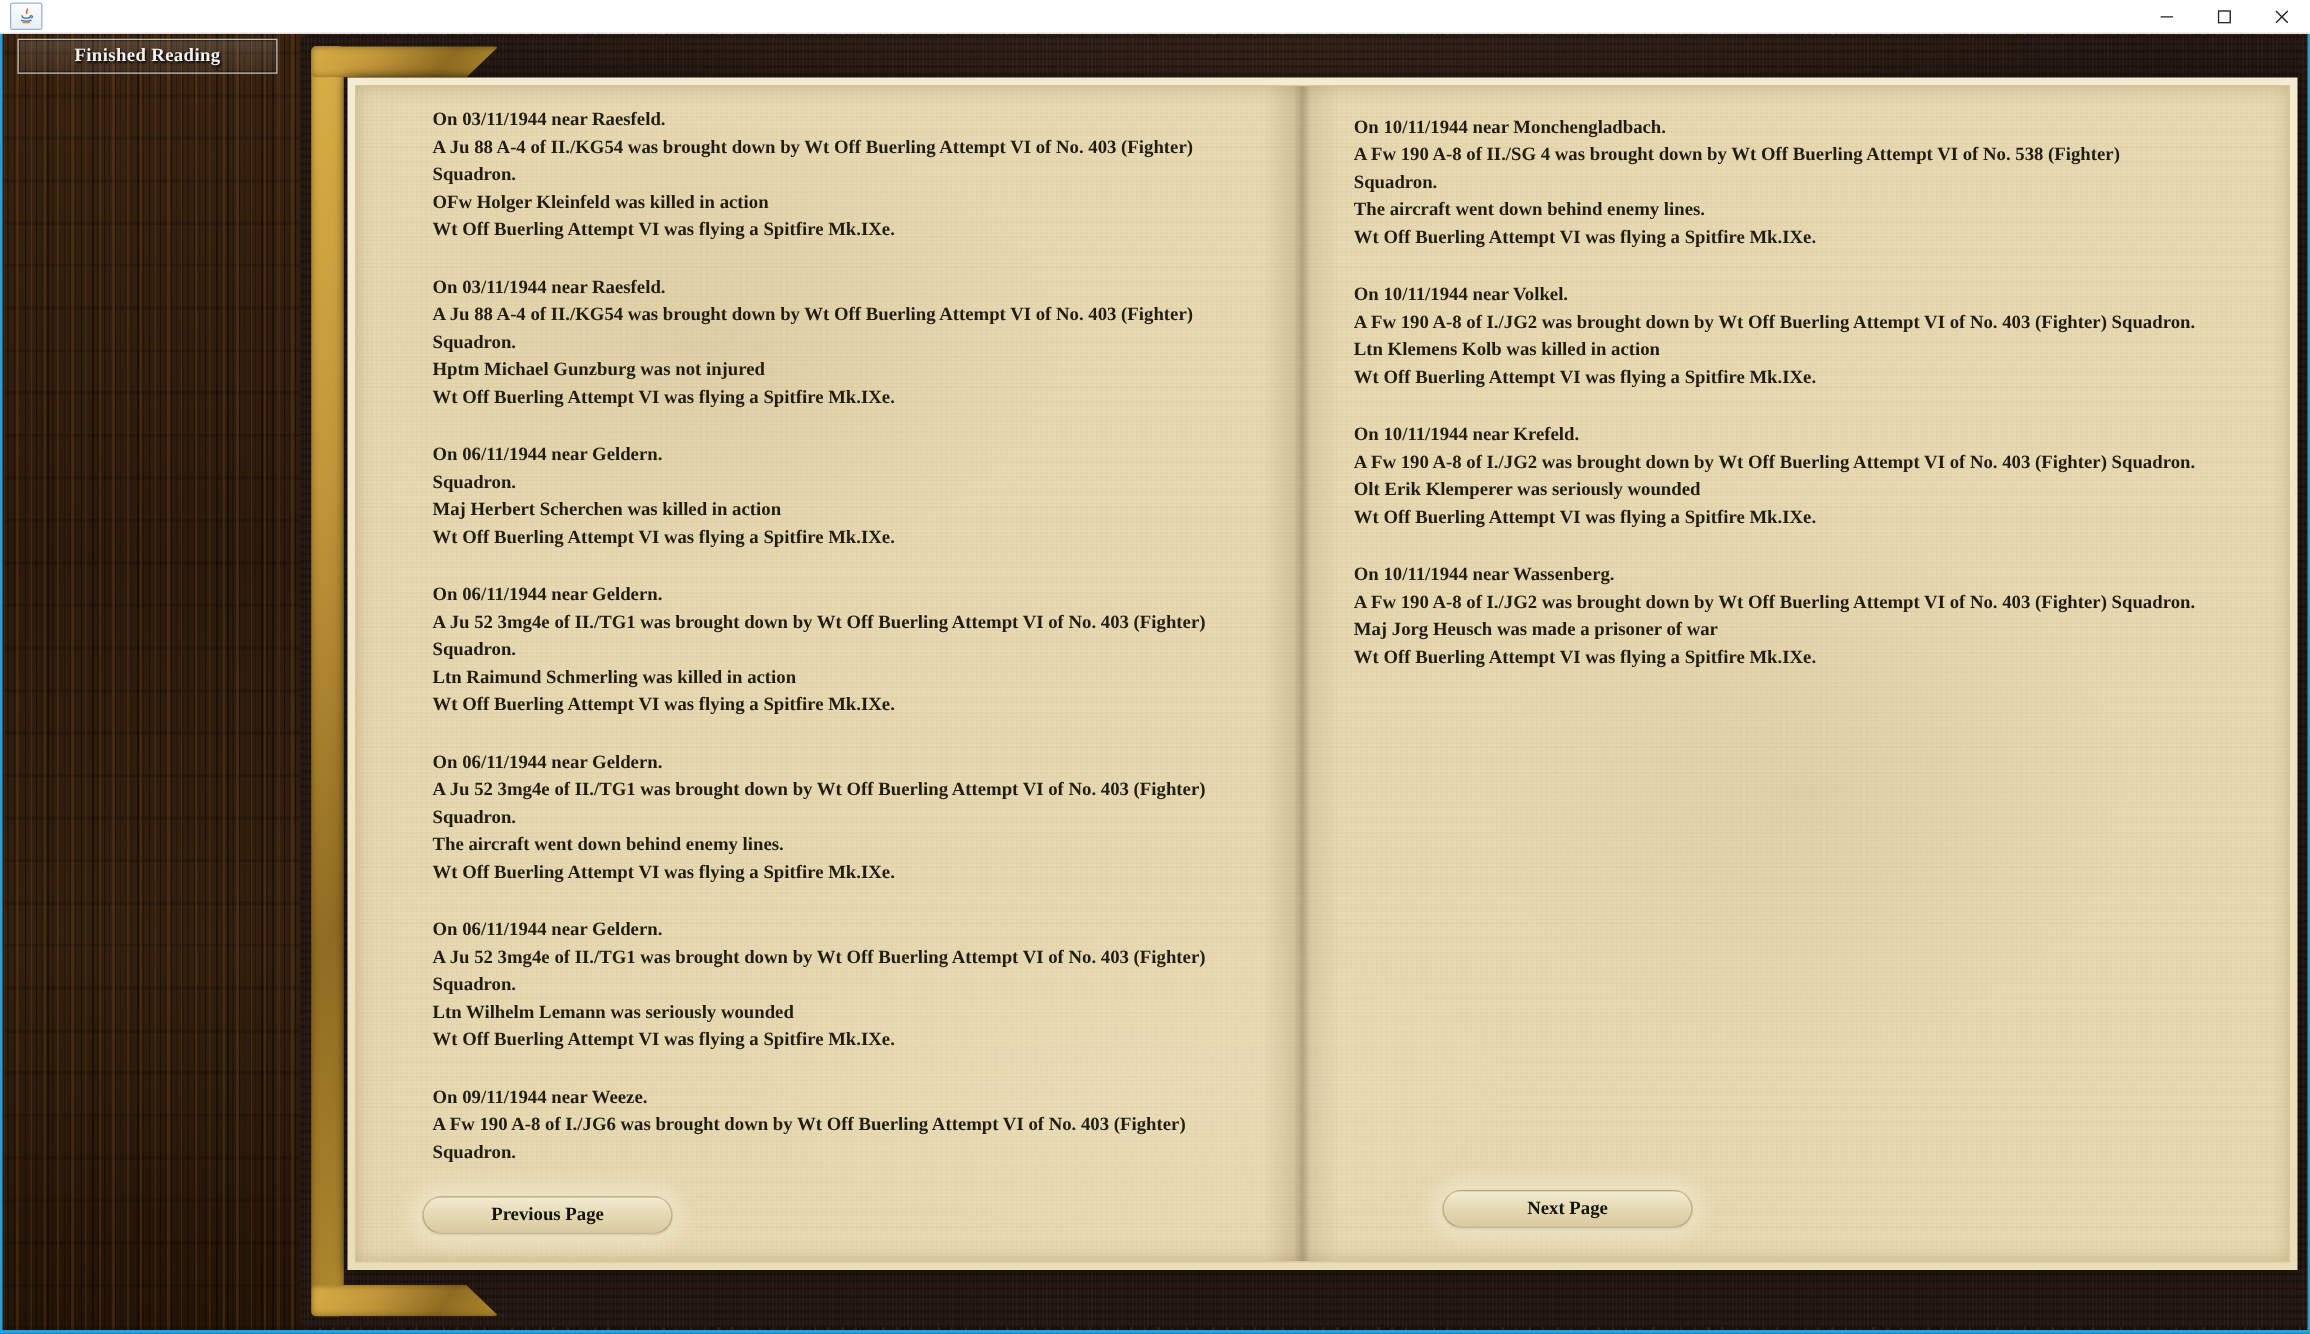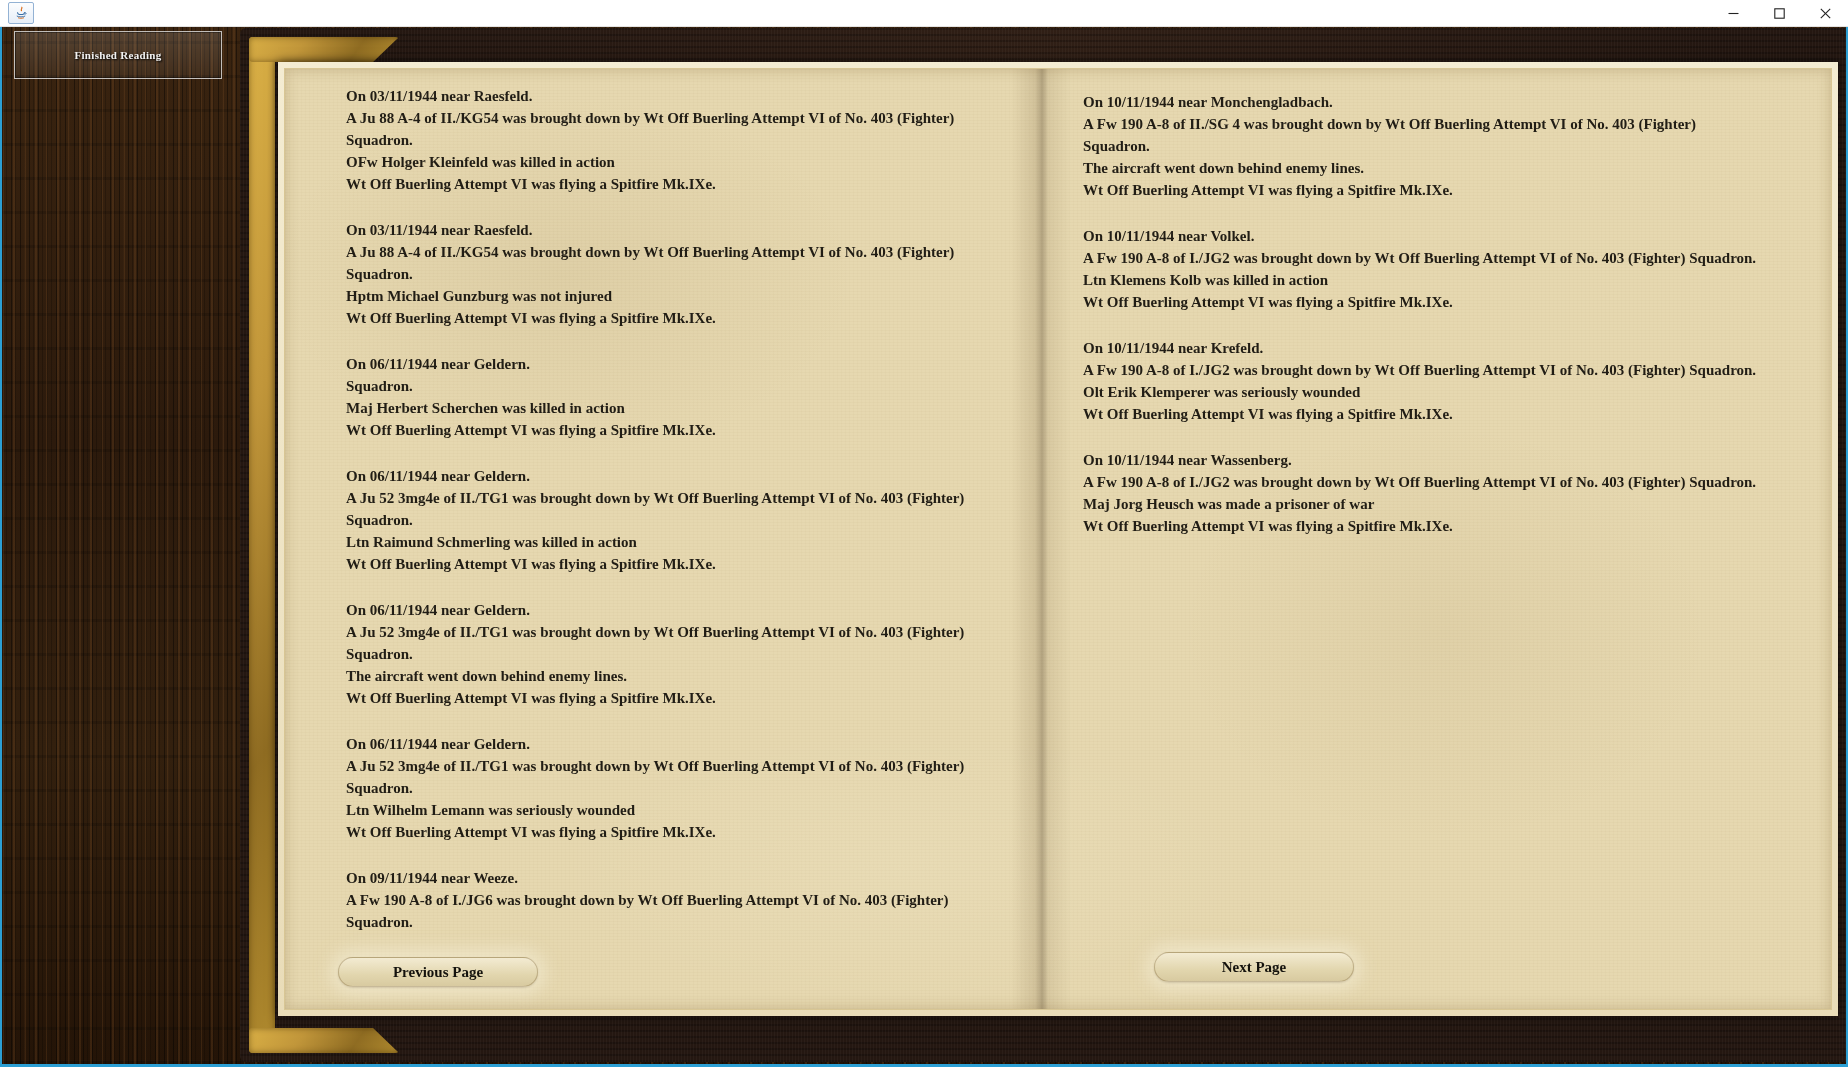--- a/index.html
+++ b/index.html
@@ -30,26 +30,26 @@
     background-color:#2a190c;
     background-image:
       repeating-linear-gradient(90deg, rgba(0,0,0,0.42) 0px 1px, transparent 1px 4px, rgba(0,0,0,0.22) 4px 5px, transparent 5px 9px),
       repeating-linear-gradient(90deg, rgba(150,95,45,0.20) 0 2px, transparent 2px 11px),
       repeating-linear-gradient(0deg, rgba(0,0,0,0.16) 0 3px, transparent 3px 34px),
       linear-gradient(180deg,#3a2410 0%,#2c1a0c 40%,#33200e 70%,#241407 100%);
     overflow:hidden;
   }
   
   .finished-btn{
-    position:absolute;left:12px;top:5px;width:208px;height:48px;z-index:30;
+    position:absolute;left:12px;top:5px;width:208px;height:28px;z-index:30;
     background:linear-gradient(180deg,rgba(255,255,255,0.14),rgba(255,255,255,0.05));
     border:1px solid rgba(225,225,225,0.8);
     box-shadow:inset 0 0 0 1px rgba(0,0,0,0.35);
     color:#f2f2f2;font-family:"Liberation Serif","DejaVu Serif",serif;
-    font-size:11px;font-weight:bold;letter-spacing:0.3px;
+    font-size:15px;font-weight:bold;letter-spacing:0.3px;
     text-shadow:1px 1px 2px #000;cursor:pointer;
   }
   
   .book{
     position:absolute;left:238px;top:2px;right:0;bottom:2px;
     background-color:#241711;
     background-image:
       repeating-linear-gradient(90deg, rgba(255,255,255,0.03) 0 1px, transparent 1px 3px),
       repeating-linear-gradient(0deg, rgba(0,0,0,0.22) 0 2px, transparent 2px 6px),
       radial-gradient(ellipse at 50% 0%, rgba(120,80,50,0.14), transparent 60%);
@@ -206,21 +206,21 @@
                 <div class="line">On 09/11/1944 near Weeze.</div>
                 <div class="line">A Fw 190 A-8 of I./JG6 was brought down by Wt Off Buerling Attempt VI of No. 403 (Fighter)</div>
                 <div class="line">Squadron.</div>
               </div>
             </div>
 
           <div class="page right">
 
               <div class="record">
                 <div class="line">On 10/11/1944 near Monchengladbach.</div>
-                <div class="line">A Fw 190 A-8 of II./SG 4 was brought down by Wt Off Buerling Attempt VI of No. 403 (Fighter)</div>
+                <div class="line">A Fw 190 A-8 of II./SG 4 was brought down by Wt Off Buerling Attempt VI of No. 538 (Fighter)</div>
                 <div class="line">Squadron.</div>
                 <div class="line">The aircraft went down behind enemy lines.</div>
                 <div class="line">Wt Off Buerling Attempt VI was flying a Spitfire Mk.IXe.</div>
               </div>
 
               <div class="record">
                 <div class="line">On 10/11/1944 near Volkel.</div>
                 <div class="line">A Fw 190 A-8 of I./JG2 was brought down by Wt Off Buerling Attempt VI of No. 403 (Fighter) Squadron.</div>
                 <div class="line">Ltn Klemens Kolb was killed in action</div>
                 <div class="line">Wt Off Buerling Attempt VI was flying a Spitfire Mk.IXe.</div>

